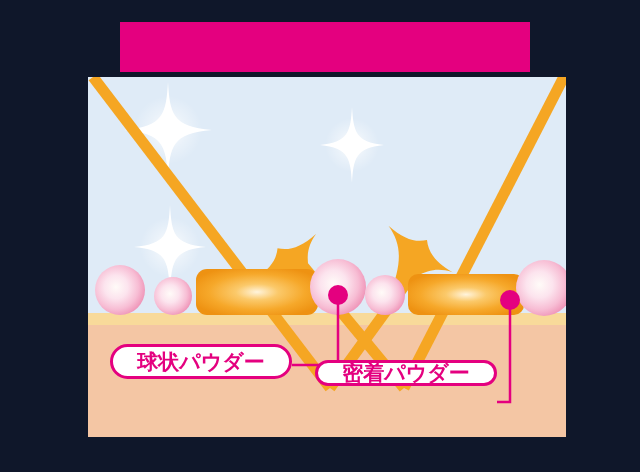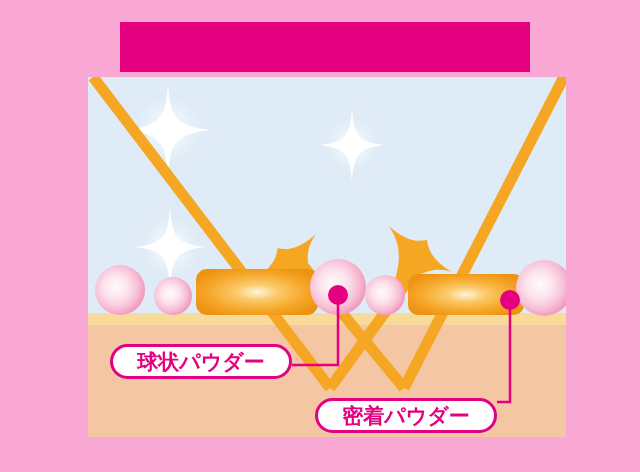--- a/index.html
+++ b/index.html
@@ -10,21 +10,21 @@
   body {
     width: 640px;
     height: 472px;
     font-family: "Liberation Sans", sans-serif;
     overflow: hidden;
   }
   #stage {
     position: relative;
     width: 640px;
     height: 472px;
-    background: #f9a8d4;
+    background: #0f172a;
     font-family: Liberation Mono, monospace;
   }
   
   #title-banner {
     position: absolute;
     left: 120px;
     top: 22px;
     width: 410px;
     height: 50px;
     background: #E4007F;
@@ -69,23 +69,23 @@
     box-sizing: border-box;
   }
   #label-spherical {
     left: 110px;
     top: 344px;
     width: 182px;
     height: 35px;
   }
   #label-adhesive {
     left: 315px;
-    top: 398px;
+    top: 360px;
     width: 182px;
-    height: 35px;
+    height: 26px;
   }
 </style>
 </head>
 <body>
 
 <div id="stage">
 
   <div id="title-banner">
     <span id="title-banner-text"></span>
   </div>

